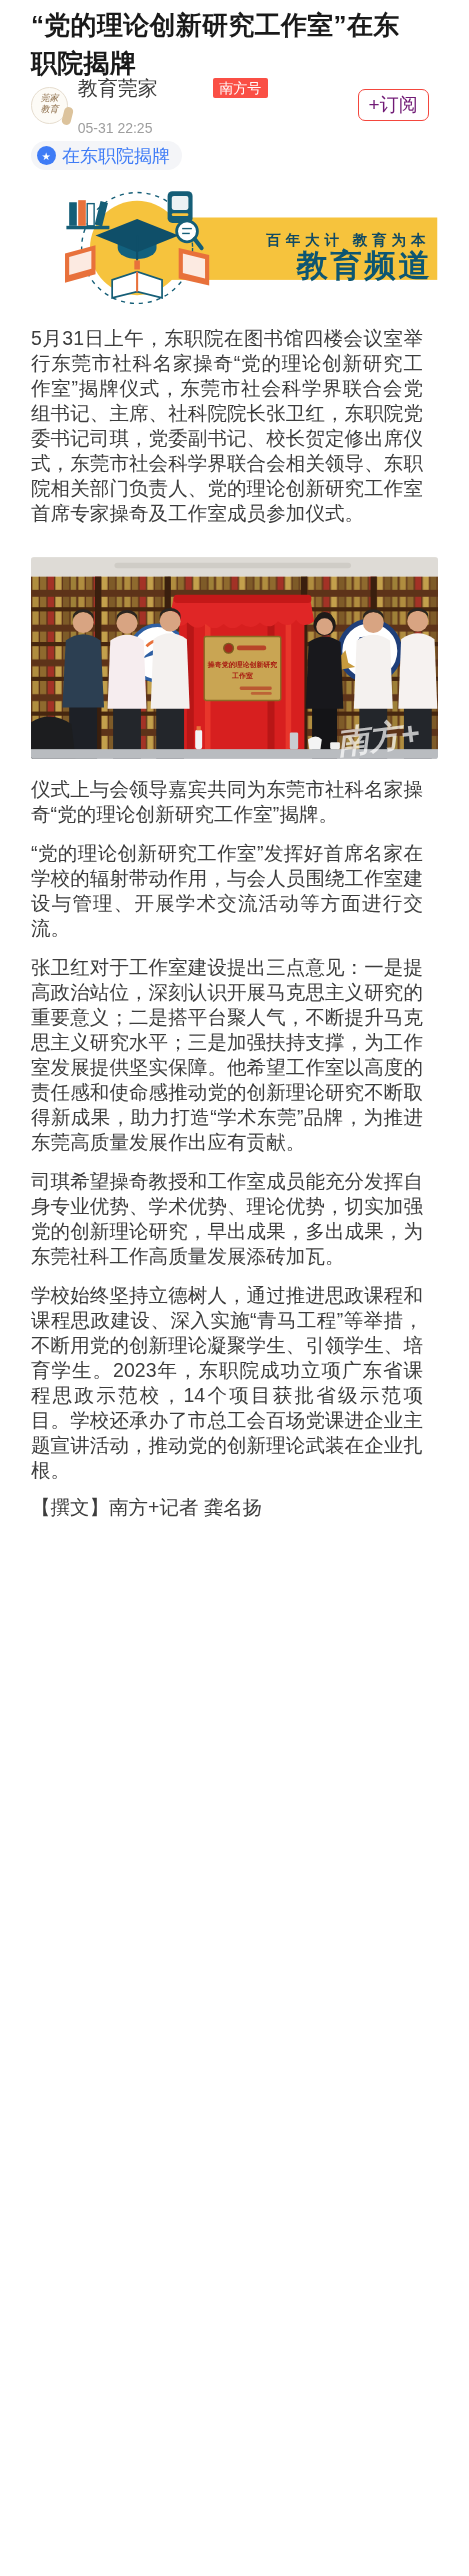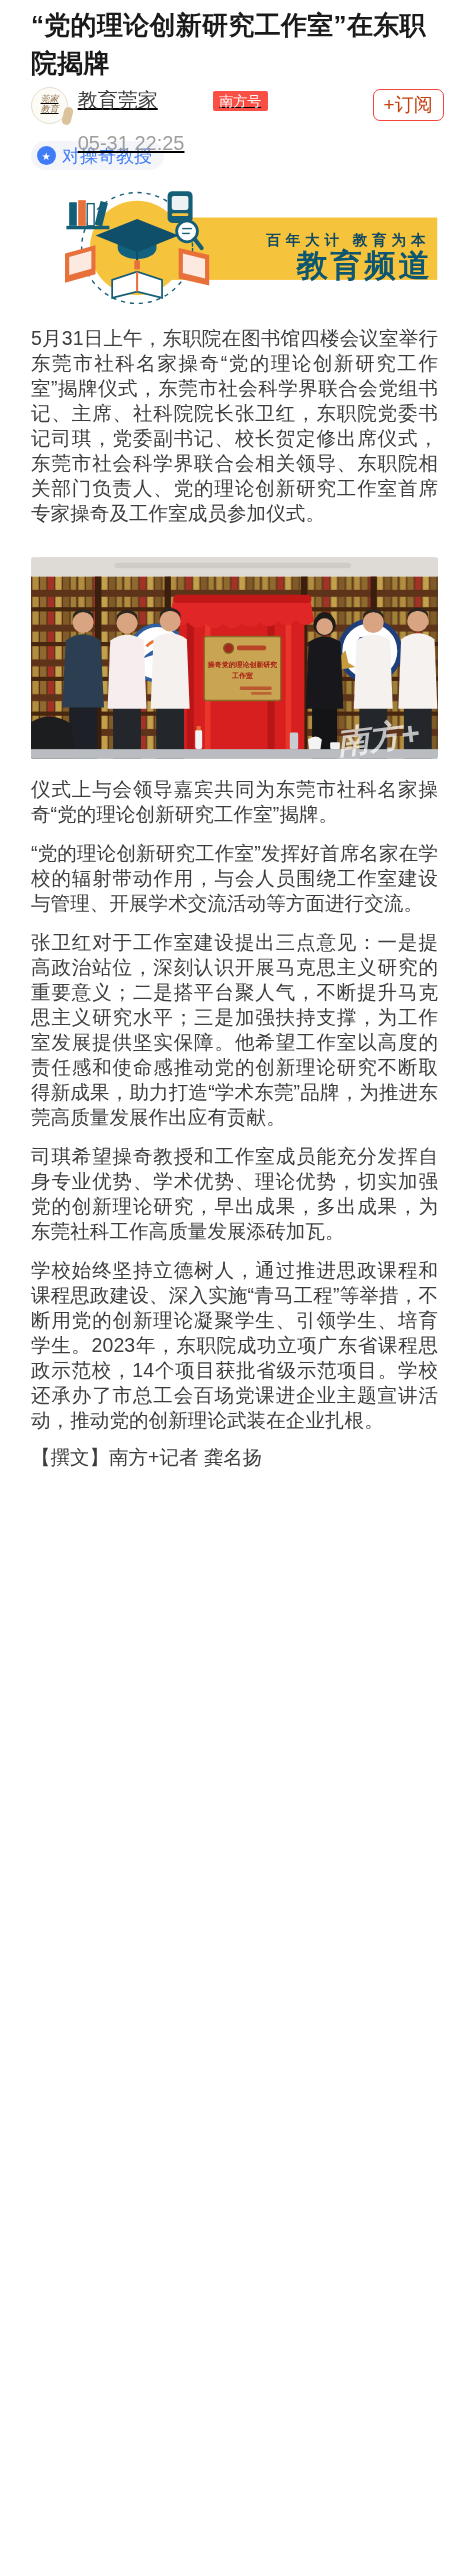--- a/index.html
+++ b/index.html
@@ -1,32 +1,32 @@
 <!DOCTYPE html>
 <html style="font-size:11px"><head>
 <meta charset="utf-8">
 <style>
   html,body{margin:0;padding:0;background:#ffffff;}
   body{width:469px;font-family:"Liberation Sans",sans-serif;-webkit-font-smoothing:antialiased;}
-  .page{padding:0 31px 0 31px;position:relative;}
+  .page{padding:0 46px 0 31px;position:relative;}
 
   
   .title{margin:0;padding-top:5.6px;font-size:26px;line-height:38px;font-weight:bold;color:#1a1a1a;letter-spacing:0.3px;}
 
   
-  .author-row{margin-top:5.6px;height:36px;position:relative;display:flex;text-decoration:underline;}
+  .author-row{margin-top:5.6px;height:36px;position:relative;display:flex;align-items:center;}
   .avatar{width:35px;height:35px;border-radius:50%;border:0.7px solid #e6ddcf;background:#fdfbf6;position:relative;flex:0 0 auto;}
   .avatar-text{padding-top:5.6px;text-align:center;font-size:9px;line-height:10.4px;color:#8a6a45;font-family:"Liberation Serif",serif;font-style:italic;}
   .avatar-fig{position:absolute;right:-4.9px;bottom:-2.1px;width:9px;height:18px;background:#dcc39c;border-radius:4.2px;transform:rotate(14deg);}
   .author-meta{margin-left:9.7px;}
   .author-line1{display:flex;align-items:center;gap:47px;}
   .author-name{font-size:20px;color:#3c3c3c;}
   .badge{margin-left:8.3px;background:#fa4f45;color:#fff;font-size:14px;line-height:20px;padding:0 6.3px;border-radius:2px;}
-  .author-date{font-size:20px;color:#9e9e9e;margin-top:18px;}
-  .subscribe-btn{position:absolute;right:-5.6px;top:1.4px;width:71px;height:32px;background:#fff;border:1.4px solid #f4463d;border-radius:7px;color:#c2410c;font-size:19px;display:flex;align-items:center;justify-content:center;font-family:inherit;cursor:pointer;}
+  .author-date{font-size:14px;color:#9e9e9e;margin-top:18px;}
+  .subscribe-btn{position:absolute;right:-5.6px;top:1.4px;width:71px;height:32px;background:#fff;border:1.4px solid #f4463d;border-radius:7px;color:#701a75;font-size:19px;display:flex;align-items:center;justify-content:center;font-family:inherit;cursor:pointer;}
 
   
   .tag-row{margin-top:18px;height:29px;}
   .tag{display:inline-flex;align-items:center;height:29px;border-radius:14.6px;background:#f4f5f8;padding:0 11.8px 0 5.6px;cursor:pointer;}
   .tag-star{width:19px;height:19px;border-radius:50%;background:#3f7cf6;color:#fff;font-size:10.4px;display:flex;align-items:center;justify-content:center;}
   .tag-label{margin-left:6.3px;font-size:18px;color:#3f7cf6;}
 
   .banner-wrap{margin-top:16.7px;width:407px;height:122px;}
   .photo-wrap{margin-top:31px;width:407px;height:202px;border-radius:2.8px;overflow:hidden;}
 
@@ -57,21 +57,21 @@
         <span class="badge">南方号</span>
       </div>
       <div class="author-date">05-31 22:25</div>
     </div>
     <button class="subscribe-btn">+订阅</button>
   </div>
 
   <div class="tag-row">
     <div class="tag">
       <span class="tag-star">★</span>
-      <span class="tag-label">对操奇教授</span>
+      <span class="tag-label">在东职院揭牌</span>
     </div>
   </div>
 
   <div class="banner-wrap">
     <svg width="407" height="122" viewBox="0 0 585 176" xmlns="http://www.w3.org/2000/svg">
       <rect x="158" y="44" width="427" height="90" fill="#f6c33d"></rect>
       <circle cx="152" cy="88" r="80" fill="none" stroke="#155e77" stroke-width="2" stroke-dasharray="6 7"></circle>
       <circle cx="152" cy="88" r="68" fill="#f6c33d"></circle>
 
       <g>

